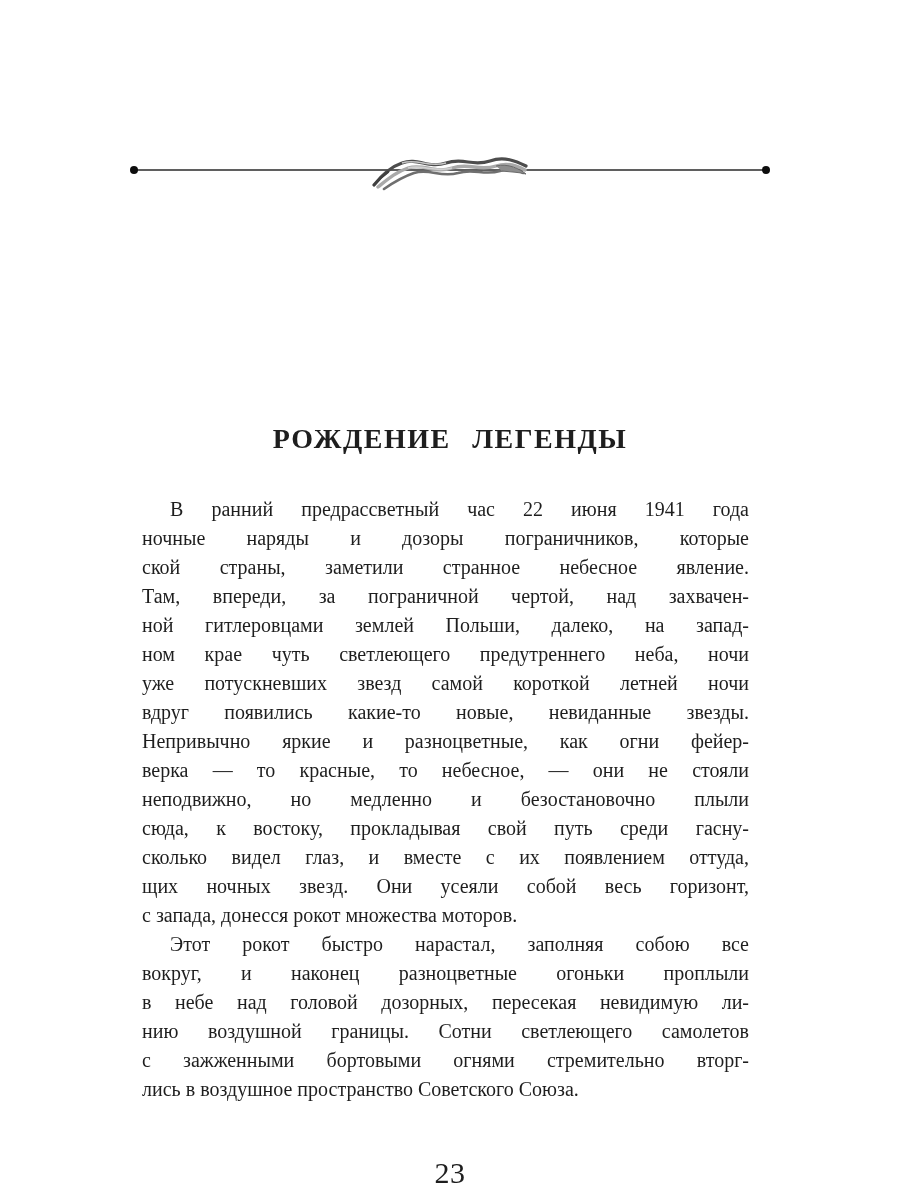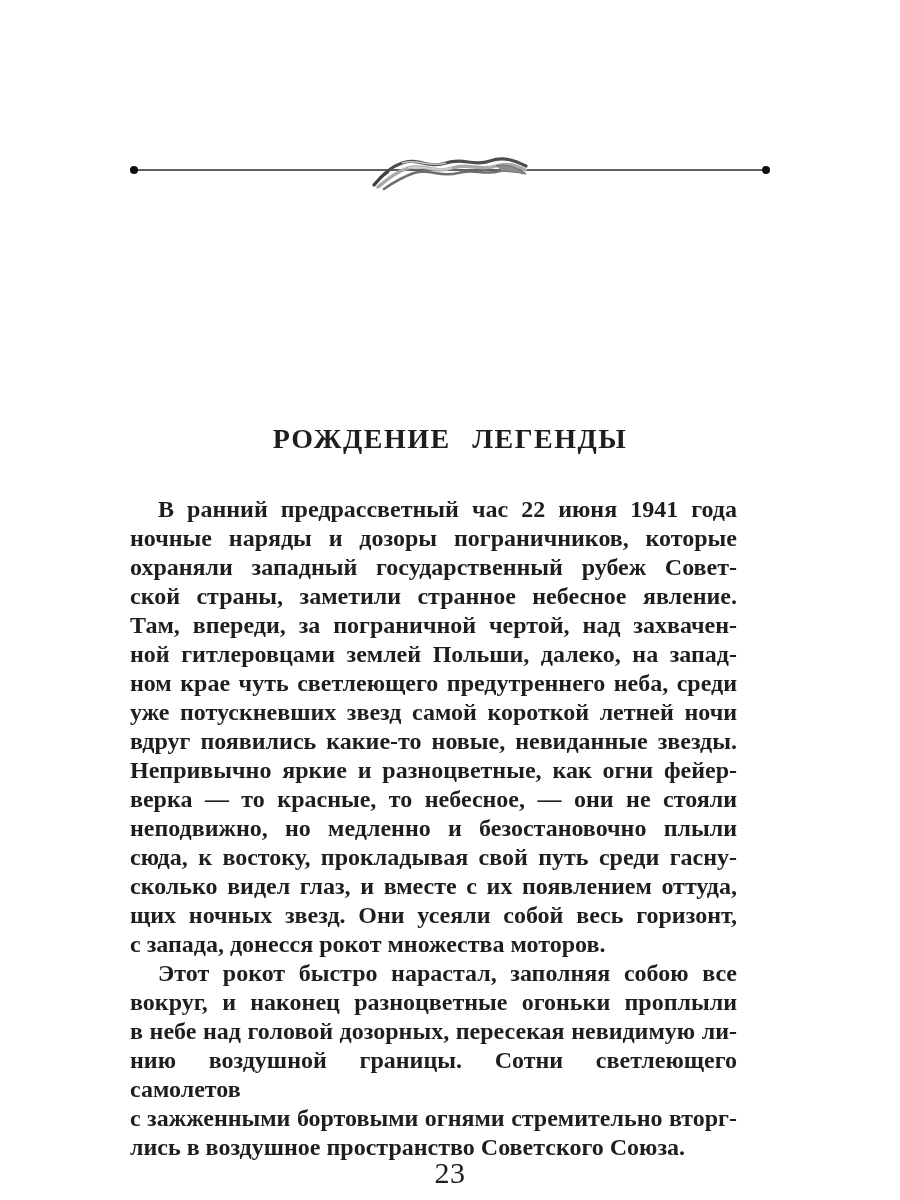--- a/index.html
+++ b/index.html
@@ -54,25 +54,24 @@
     font-size: 28px;
     font-weight: bold;
     letter-spacing: 1.5px;
     word-spacing: 13px;
     margin: 0;
   }
 
   
   .body-text {
     position: absolute;
-    top: 451px; left: 130px;
+    top: 451px; left: 142px;
     width: 607px;
-    font-size: 24px;
+    font-size: 20px;
     line-height: 29px;
-    font-weight: bold;
   }
   .line {
     text-align: justify;
     text-align-last: justify;
     white-space: normal;
   }
   .line.first { text-indent: 28px; }
   .line.last { text-align-last: left; }
 
   
@@ -103,25 +102,24 @@
       <path d="M6,36 C10,31 14,27 20,23" stroke="#3f3f3f" stroke-width="2.4" stroke-linecap="round"></path>
       <path d="M128,17 C140,14 152,20 158,25 C150,23 142,23 134,22" fill="#8d8d8d" stroke="#6a6a6a" stroke-width="1"></path>
     </svg>
   </div>
 
   <h1 class="chapter-title">РОЖДЕНИЕ ЛЕГЕНДЫ</h1>
 
   <div class="body-text">
     <div class="line first">В ранний предрассветный час 22 июня 1941 года</div>
     <div class="line">ночные наряды и дозоры пограничников, которые</div>
-    <div class="line">охраняли западный государственный рубеж Совет-</div>
     <div class="line">ской страны, заметили странное небесное явление.</div>
     <div class="line">Там, впереди, за пограничной чертой, над захвачен-</div>
     <div class="line">ной гитлеровцами землей Польши, далеко, на запад-</div>
-    <div class="line">ном крае чуть светлеющего предутреннего неба, среди</div>
+    <div class="line">ном крае чуть светлеющего предутреннего неба, ночи</div>
     <div class="line">уже потускневших звезд самой короткой летней ночи</div>
     <div class="line">вдруг появились какие-то новые, невиданные звезды.</div>
     <div class="line">Непривычно яркие и разноцветные, как огни фейер-</div>
     <div class="line">верка — то красные, то небесное, — они не стояли</div>
     <div class="line">неподвижно, но медленно и безостановочно плыли</div>
     <div class="line">сюда, к востоку, прокладывая свой путь среди гасну-</div>
     <div class="line">сколько видел глаз, и вместе с их появлением оттуда,</div>
     <div class="line">щих ночных звезд. Они усеяли собой весь горизонт,</div>
     <div class="line last">с запада, донесся рокот множества моторов.</div>
     <div class="line first">Этот рокот быстро нарастал, заполняя собою все</div>

